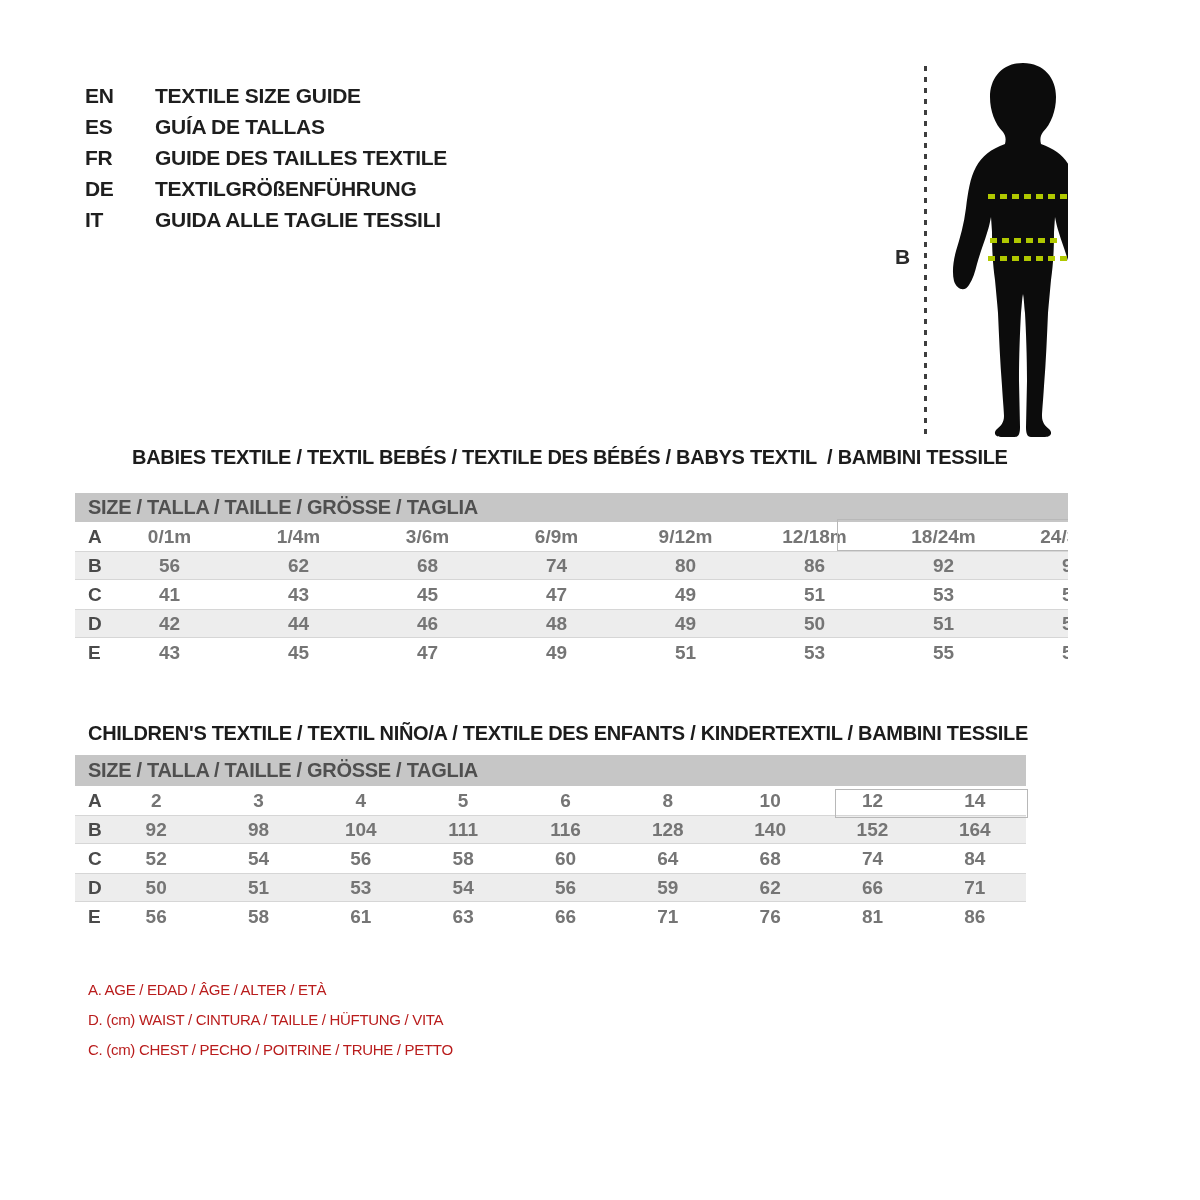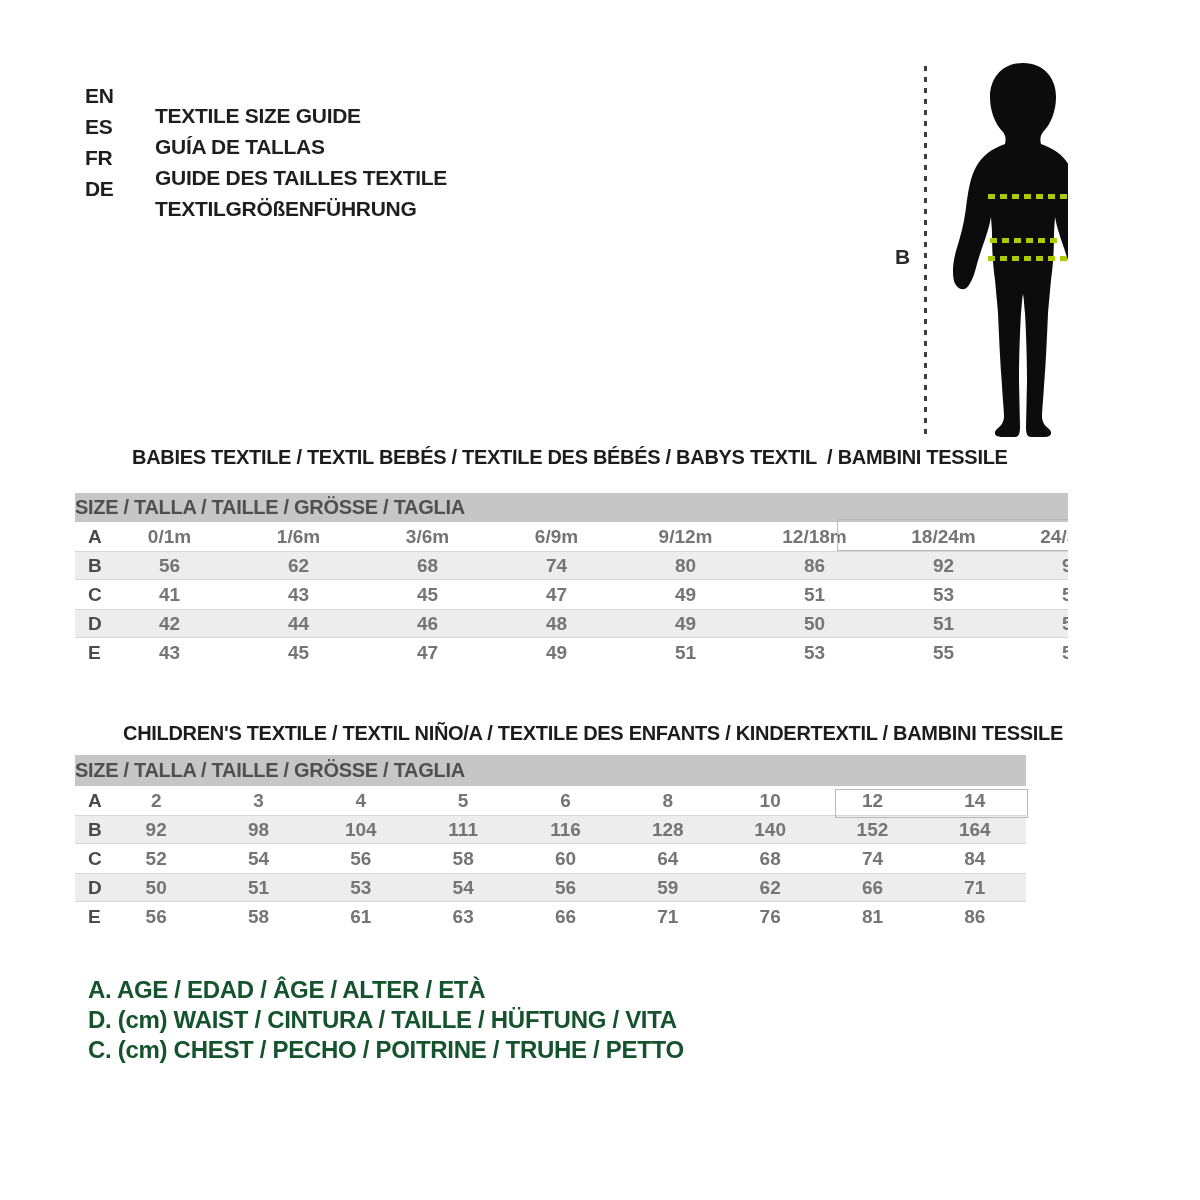--- a/index.html
+++ b/index.html
@@ -5,21 +5,21 @@
   html,body { margin:0; padding:0; background:#fff; }
   .canvas {
     position:relative; width:1068px; height:1200px; background:#ffffff;
     font-family:"Liberation Sans", sans-serif; color:#1d1d1d; overflow:hidden;
   }
 
   
   .lang-list { position:absolute; left:85px; top:80px; }
   .lang-row { display:flex; height:31px; line-height:31px; }
   .lang-code { width:70px; font-size:21px; font-weight:700; letter-spacing:-0.3px; color:#1e1e1e; }
-  .lang-label { font-size:21px; font-weight:700; letter-spacing:-0.3px; color:#1e1e1e; white-space:pre;margin-top:20px; }
+  .lang-label { font-size:21px; font-weight:700; letter-spacing:-0.3px; color:#1e1e1e; white-space:pre; }
 
   
   .silhouette { position:absolute; left:940px; top:50px; width:180px; height:390px; }
   .vline {
     position:absolute; left:924px; top:66px; width:3px; height:372px;
     background:repeating-linear-gradient(to bottom, #3d3d3d 0 5px, transparent 5px 11px);
   }
   .dash { position:absolute; }
   .dash.green { height:5px; background:repeating-linear-gradient(90deg, #b0c800 0 7px, transparent 7px 12px); }
   .dash.black { height:4px; background:repeating-linear-gradient(90deg, #2e2e2e 0 5px, transparent 5px 10px); }
@@ -31,43 +31,43 @@
   .k-e { left:1073px; top:257px; width:35px; }
   .mlabel { position:absolute; font-size:21px; line-height:18px; font-weight:700; color:#2a2a2a; }
   .m-b { left:895px; top:248px; }
   .m-c { left:1119px; top:187px; }
   .m-d { left:1119px; top:233px; }
   .m-e { left:1119px; top:250px; }
 
   
   .sec-title { position:absolute; left:88px; font-size:20px; font-weight:700; letter-spacing:-0.3px; color:#1c1c1c; white-space:pre; }
   .t-babies { top:446px;margin-left:44px; }
-  .t-children { top:722px;margin-left:35px; }
+  .t-children { top:722px; }
 
   
   .size-table { position:absolute; left:75px; }
   .tb-babies { top:493px; width:1062px; }
   .tb-children { top:755px; width:951px; }
   .size-header {
     background:#c6c6c6; color:#4f4f4f; font-size:20px; font-weight:700;
-    letter-spacing:-0.3px; height:29px; line-height:29px; 
+    letter-spacing:-0.3px; height:29px; line-height:29px; padding-left:13px;
   }
   .tb-children .size-header { height:31px; line-height:31px; }
   .trow { display:flex; height:29px; line-height:29px; font-size:19px; font-weight:700; box-sizing:border-box; }
   .trow.stripe { background:#ededed; border-top:1px solid #d6d6d6; border-bottom:1px solid #d6d6d6; line-height:27px; }
   .letter { width:17px; padding-left:13px; color:#4a4a4a; flex:none; }
   .cells { flex:1; display:flex; }
   .cell { flex:1; text-align:center; color:#757575; }
   .hl { position:absolute; border:1px solid #b8b8b8; background:transparent; pointer-events:none; }
   .hl-babies { left:762px; top:26px; width:299px; height:30px; }
   .hl-children { left:760px; top:34px; width:191px; height:27px; }
 
   
   .legend { position:absolute; left:88px; top:975px; }
-  .legend-line { height:30px; line-height:30px; font-size:24px; font-weight:700; letter-spacing:-0.3px; color:#14532d; white-space:pre; }
+  .legend-line { height:30px; line-height:30px; font-size:15px; font-weight:400; letter-spacing:-0.3px; color:#b91c1c; white-space:pre; }
 </style>
 </head>
 <body>
 
 <div class="canvas">
 
   <div class="lang-list">
 
       <div class="lang-row">
         <span class="lang-code">EN</span>
@@ -82,20 +82,24 @@
       <div class="lang-row">
         <span class="lang-code">FR</span>
         <span class="lang-label">GUIDE DES TAILLES TEXTILE</span>
       </div>
 
       <div class="lang-row">
         <span class="lang-code">DE</span>
         <span class="lang-label">TEXTILGRÖßENFÜHRUNG</span>
       </div>
 
+      <div class="lang-row">
+        <span class="lang-code">IT</span>
+        <span class="lang-label">GUIDA ALLE TAGLIE TESSILI</span>
+      </div>
     </div>
 
   <svg class="silhouette" viewBox="0 0 180 390" xmlns="http://www.w3.org/2000/svg">
     <path fill="#0c0c0c" d="M83,13 C104,13 116,28 116,47 C116,61 111,74 103,82 C100,86 100,90 101,94 C115,99 124,106 130,117 C136,128 138,142 140,158 C142,174 146,188 150,201 C153,212 154,223 152,231 C149,240 141,242 137,235 C133,229 131,222 129,214 C126,203 122,193 119,183 C117,177 116,172 115,167 L114,182 C114,201 113,216 111,230 C110,241 109,251 108,263 C107,286 106,311 104,336 C103,352 102,362 102,366 C102,372 105,376 109,379 C113,383 111,387 105,387 L91,387 C87,387 86,383 86,377 L87,331 C87,306 86,281 85,263 C84,254 84,249 83,244 C82,249 82,254 81,263 C80,281 79,306 79,331 L80,377 C80,383 79,387 75,387 L61,387 C55,387 53,383 57,379 C61,376 64,372 64,366 C64,362 63,352 62,336 C60,311 59,286 58,263 C57,251 56,241 55,230 C53,216 52,201 52,182 L51,167 C50,172 49,177 47,183 C44,193 40,203 37,214 C35,222 33,229 29,235 C25,242 17,240 14,231 C12,223 13,212 16,201 C20,188 24,174 26,158 C28,142 30,128 36,117 C42,106 51,99 65,94 C66,90 66,86 63,82 C55,74 50,61 50,47 C50,28 62,13 83,13 Z"></path>
   </svg>
   <div class="vline"></div>
   <div class="mlabel m-b">B</div>
 
   <div class="dash green g-c"></div>
   <div class="dash black k-c"></div>
@@ -111,21 +115,21 @@
 
   <div class="sec-title t-babies">BABIES TEXTILE / TEXTIL BEBÉS / TEXTILE DES BÉBÉS / BABYS TEXTIL  / BAMBINI TESSILE</div>
   <div class="size-table tb-babies">
     <div class="size-header">SIZE / TALLA / TAILLE / GRÖSSE / TAGLIA</div>
     <div class="tbody">
 
         <div class="trow">
           <span class="letter">A</span>
           <span class="cells">
             <span class="cell">0/1m</span>
-            <span class="cell">1/6m</span>
+            <span class="cell">1/4m</span>
             <span class="cell">3/6m</span>
             <span class="cell">6/9m</span>
             <span class="cell">9/12m</span>
             <span class="cell">12/18m</span>
             <span class="cell">18/24m</span>
             <span class="cell">24/36m</span>
           </span>
         </div>
 
         <div class="trow stripe">

